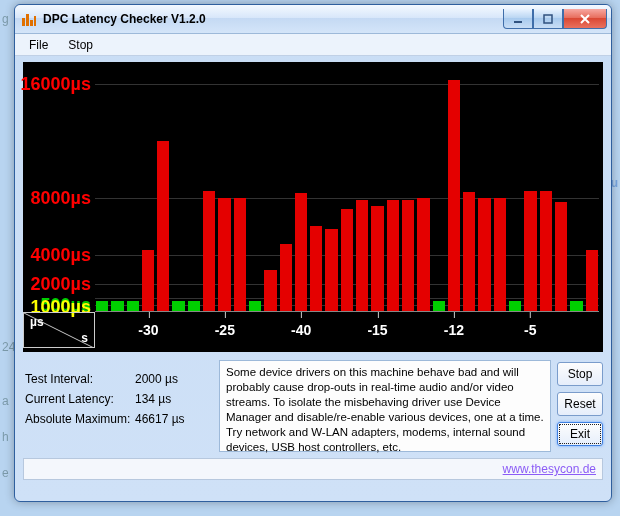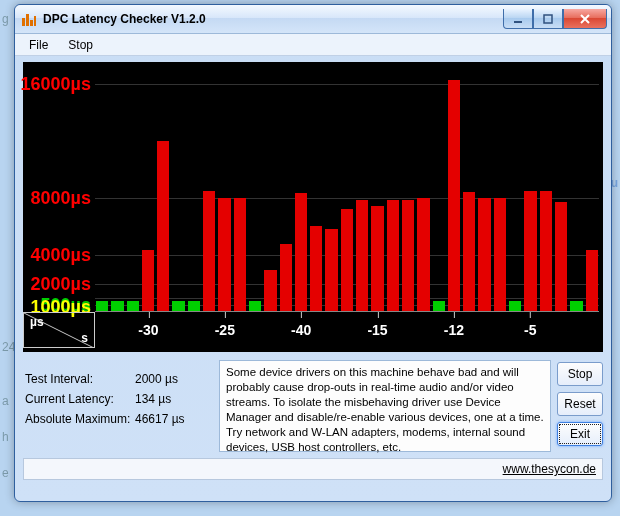--- a/index.html
+++ b/index.html
@@ -121,21 +121,21 @@
   .statusbar {
     margin:6px 8px 6px 8px;
     height:22px;
     border:1px solid #b7c8de;
     background:#f4f7fc;
     display:flex; align-items:center;
     padding:0 6px;
     font-size:12px;
   }
   .statusbar .spacer { flex:1; }
-  .statusbar a { color:#000000; text-decoration:underline; }
+  .statusbar a { color:#8b5cf6; text-decoration:underline; }
   
   .bgtxt { position:absolute; color:#355; font-size:12px; opacity:.45; }
 </style>
 </head>
 <body>
 
 <div class="bgtxt" style="left:2px; top:12px">g</div>
 <div class="bgtxt" style="left:2px; top:340px">24</div>
 <div class="bgtxt" style="left:2px; top:394px">a</div>
 <div class="bgtxt" style="left:2px; top:430px">h</div>

